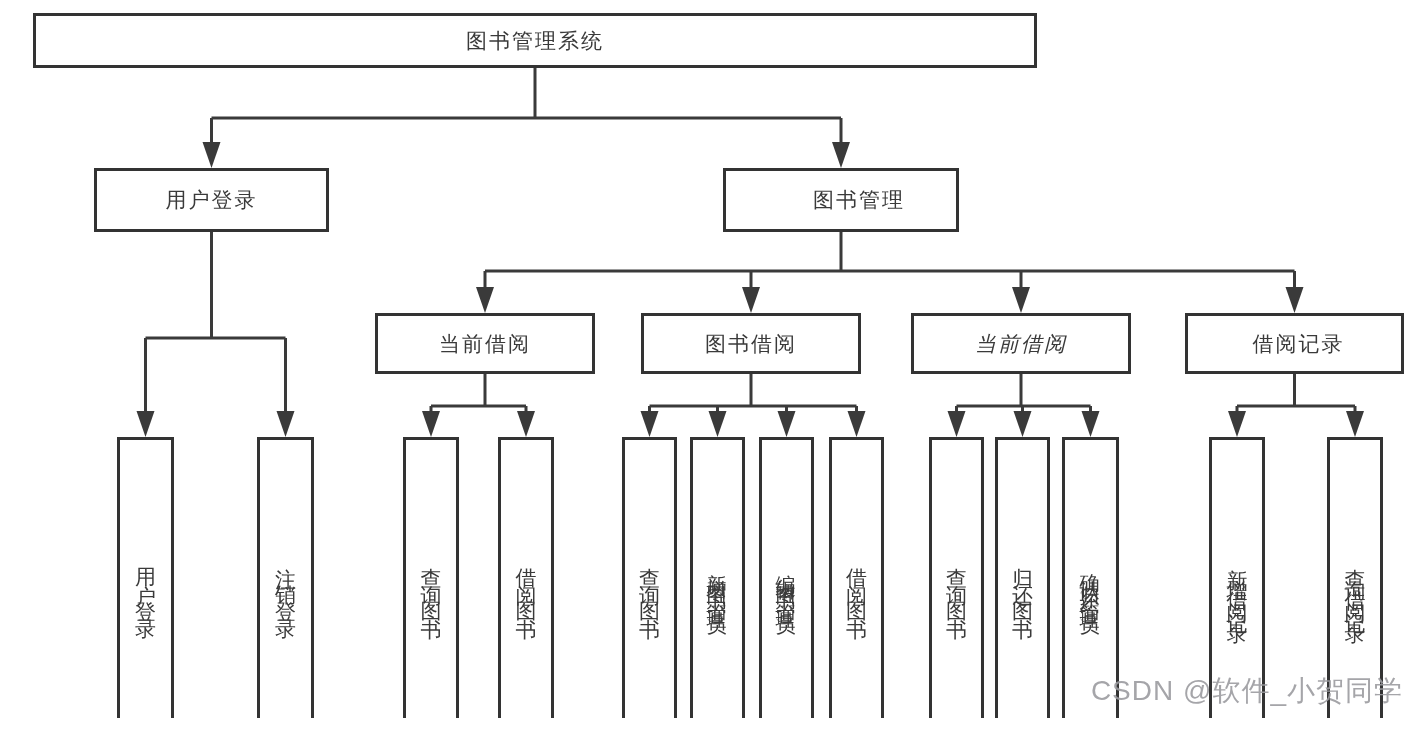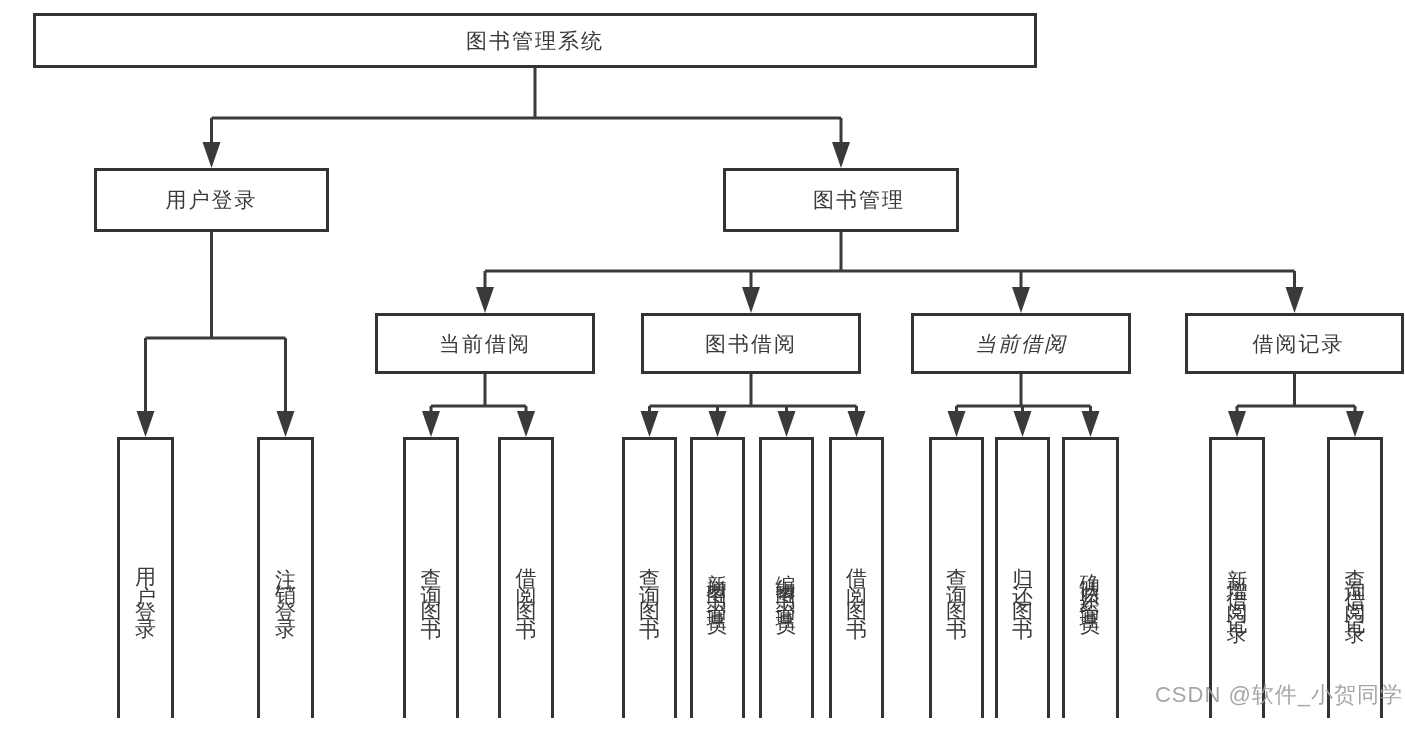--- a/index.html
+++ b/index.html
@@ -41,21 +41,21 @@
     text-orientation: mixed;
     white-space: normal;
   }
   .node.ls-wide  { letter-spacing: 17px; }
   .node.ls-med   { letter-spacing: 11px; }
   .node.ls-tight { letter-spacing: 6px; font-size: 20px; }
   #watermark {
     position: absolute;
     right: 14px;
     bottom: 8px;
-    font-size: 22px;
+    font-size: 28px;
     color: #9c9ca0;
     letter-spacing: 1px;
     z-index: 3;
     opacity: 0.9;
   }
 </style>
 </head>
 <body>
 
 <div id="canvas">

